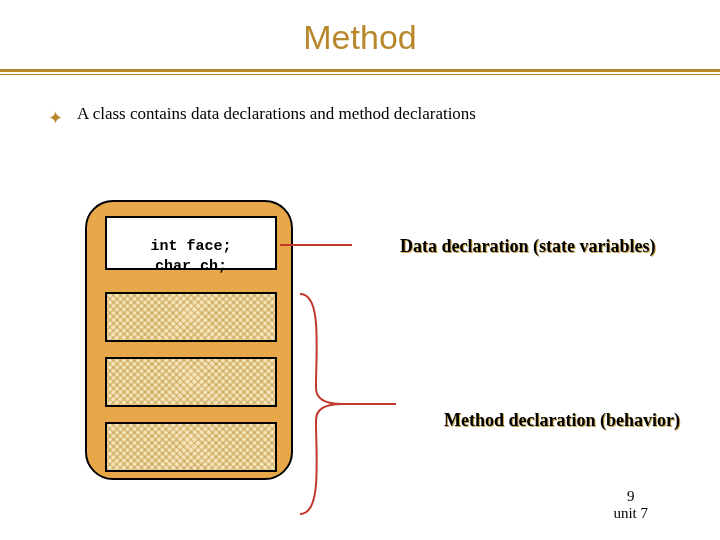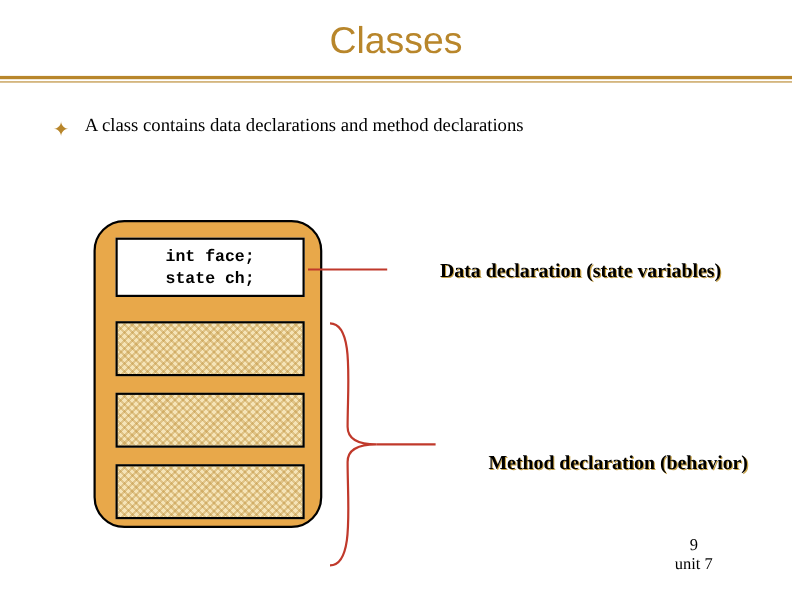--- a/index.html
+++ b/index.html
@@ -61,21 +61,21 @@
     left: 18px;
     top: 14px;
     width: 172px;
     height: 54px;
     background: #fff;
     border: 2px solid #000;
     font-family: 'Courier New', monospace;
     font-weight: bold;
     font-size: 15px;
     text-align: center;
-    padding-top: 6px;
+    padding-top: 19px;
     line-height: 1.3;
   }
   .method-box {
     position: absolute;
     left: 18px;
     width: 172px;
     height: 50px;
     border: 2px solid #000;
     background-image:
       repeating-linear-gradient(45deg, rgba(184,134,43,0.35) 0 2px, transparent 2px 5px),
@@ -118,33 +118,33 @@
     text-align: center;
     font-size: 15px;
     font-family: Georgia, serif;
   }
 
   svg.connector { position: absolute; overflow: visible; }
 </style>
 </head>
 <body>
 
-<h1 class="title">Classes</h1>
+<h1 class="title">Method</h1>
 <hr class="hr-top">
 <hr class="hr-bottom">
 
 <div class="bullet-row">
   <span class="bullet-icon">✦</span>
   <span class="bullet-text">A class contains data declarations and method declarations</span>
 </div>
 
 <div class="diagram">
   <div class="data-box">
     <div>int face;</div>
-    <div>state ch;</div>
+    <div>char ch;</div>
   </div>
   <div class="method-box mb1"></div>
   <div class="method-box mb2"></div>
   <div class="method-box mb3"></div>
 </div>
 
 <svg class="connector" style="left:280px; top:240px;" width="80" height="10">
   <line x1="0" y1="5" x2="72" y2="5" stroke="#c0392b" stroke-width="2"></line>
 </svg>
 

